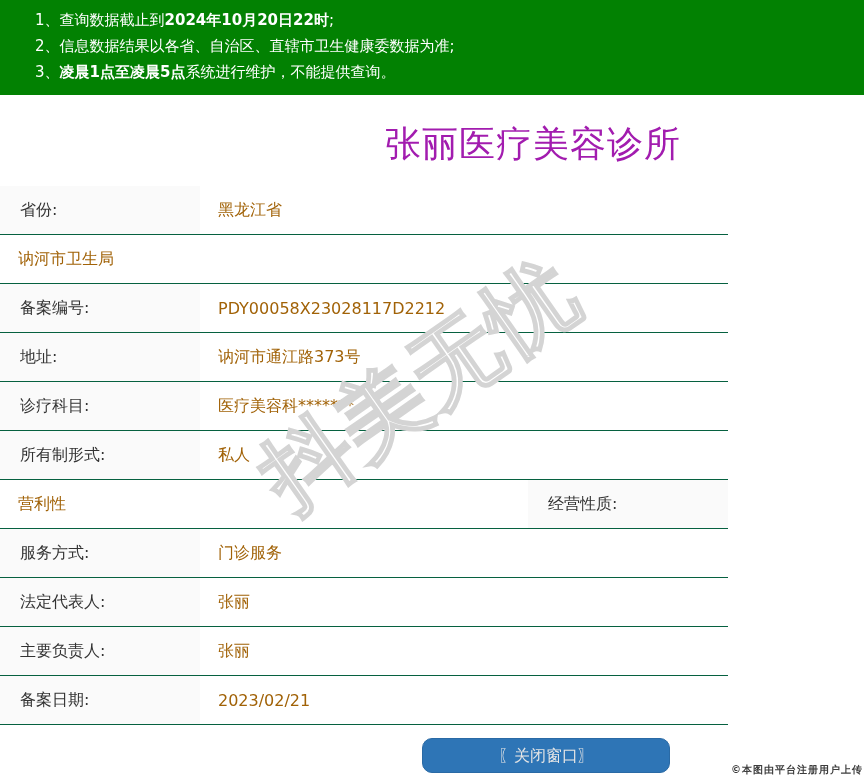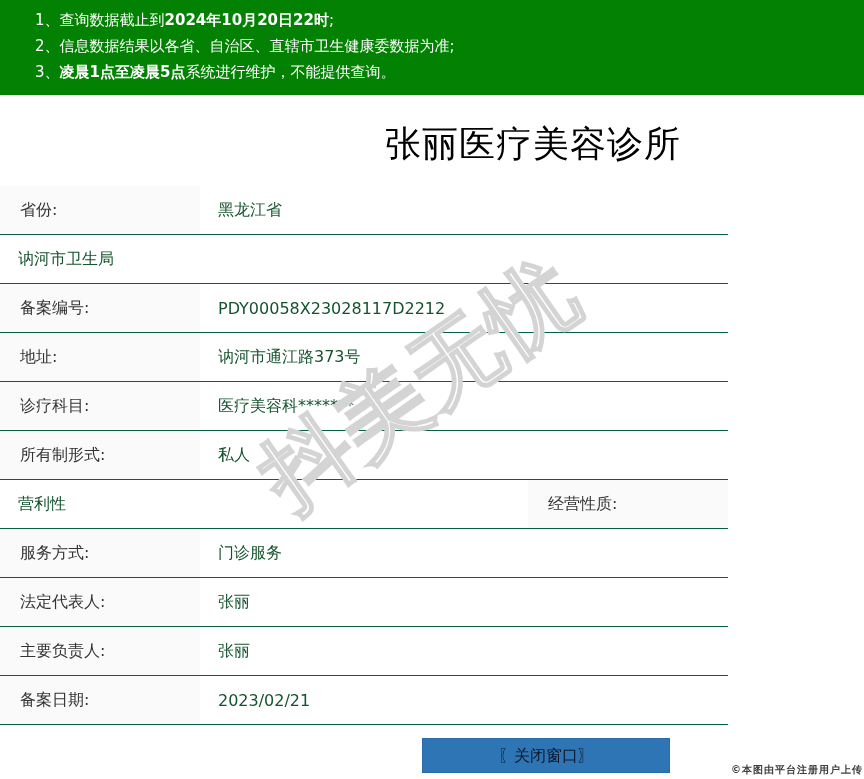--- a/index.html
+++ b/index.html
@@ -27,21 +27,21 @@
   }
   .notice-line b { font-weight: 700; }
 
   
   .title-wrap { margin-left: 218px; text-align: center; }
   .page-title {
     margin: 30px 16px 24px 0;
     font-size: 36px;
     line-height: 37px;
     font-weight: 400;
-    color: #000000;
+    color: #a21caf;
     letter-spacing: 1px;
   }
 
   
   .info-table { width: 728px; }
   .row {
     display: flex;
     align-items: stretch;
     height: 49px;
     border-bottom: 1px solid #066140;
@@ -50,32 +50,32 @@
   .cell { display: flex; align-items: center; }
   .cell.label {
     width: 200px;
     background: #fafafa;
     padding-left: 20px;
     color: #333333;
   }
   .cell.value {
     flex: 1;
     padding-left: 18px;
-    color: #14532d;
+    color: #a16207;
   }
 
   
   .btn-wrap { margin-left: 228px; margin-top: 13px; text-align: center; }
   .close-btn {
     width: 248px; height: 35px;
     background: #2e75b6;
-    color: #0f172a;
+    color: #e5e5e5;
     font-size: 16px;
     border: 1px solid #2a6aa5;
-    border-radius: 0;
+    border-radius: 10px;
     cursor: pointer;
     font-family: inherit;
     line-height: 1;
   }
 
   
   .wm-diagonal {
     position: absolute;
     left: 230px; top: 330px;
     width: 380px;

